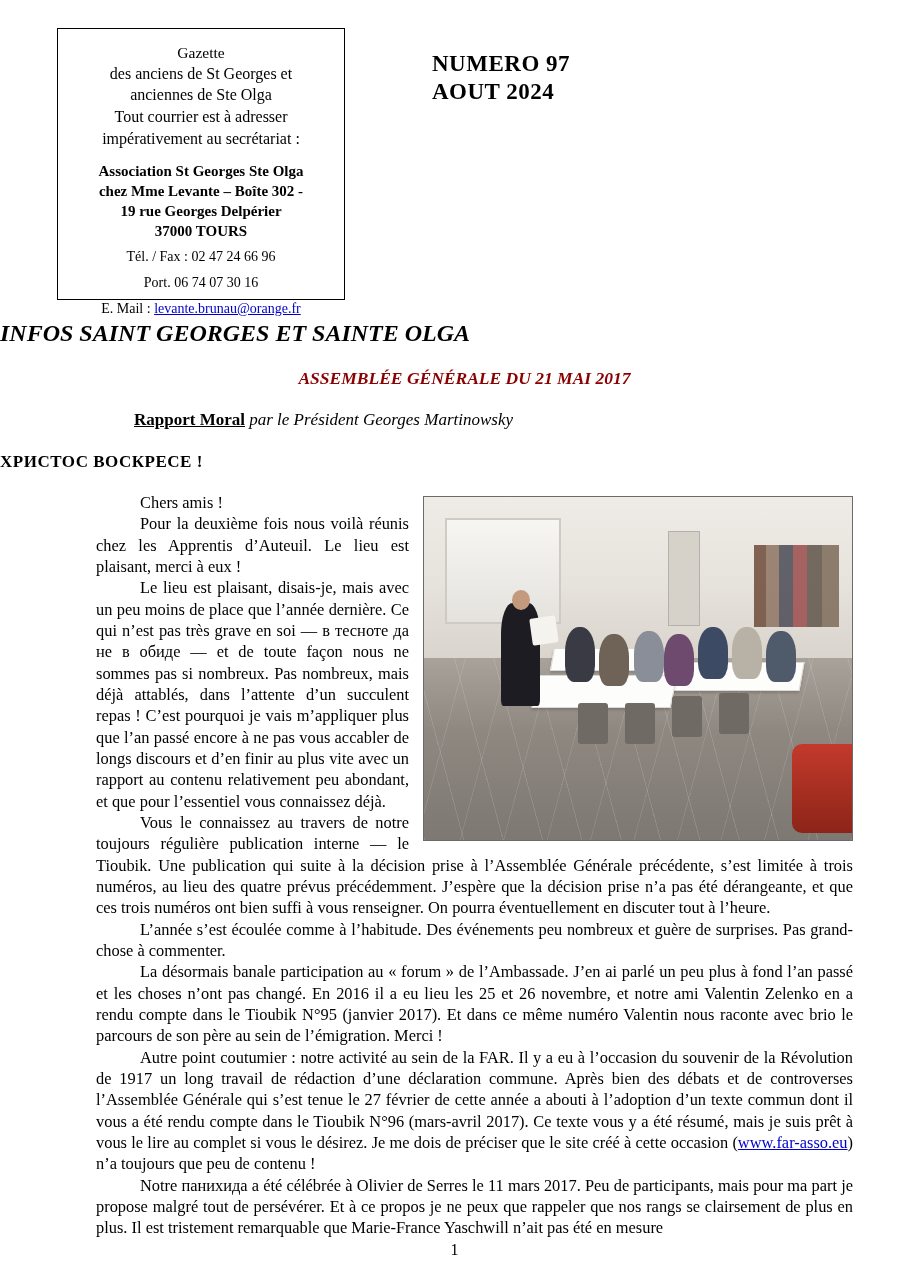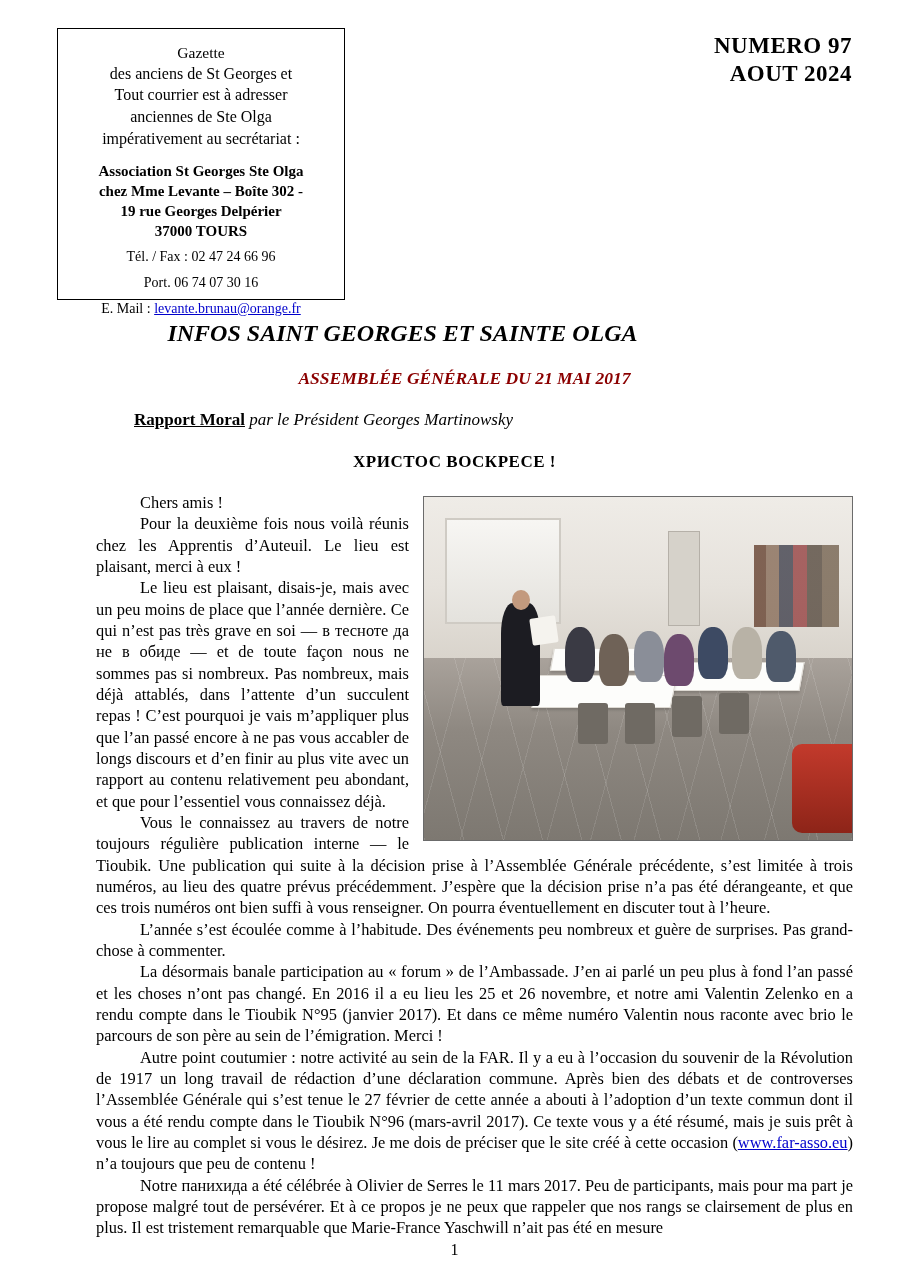--- a/index.html
+++ b/index.html
@@ -67,23 +67,23 @@
     font-size: 14px;
   }
   .infobox .mail a, .mail-link {
     color: #0000cc;
     text-decoration: underline;
   }
 
   .numero {
     position: absolute;
     right: 0;
-    top: 4px;
+    top: 22px;
     width: 420px;
-    text-align: right;
+    text-align: left;
     font-weight: bold;
     font-size: 23px;
     line-height: 1.22;
     letter-spacing: 0.5px;
   }
   .bigtitle {
     position: absolute;
     right: 0;
     top: 108px;
     width: 440px;
@@ -93,21 +93,21 @@
     line-height: 1;
     letter-spacing: 2px;
   }
 
   
   .infos-title {
     position: absolute;
     top: 320px;
     left: 0;
     width: 805px;
-    text-align: center;
+    text-align: left;
     font-style: italic;
     font-weight: bold;
     font-size: 24px;
   }
   .ag-title {
     position: absolute;
     top: 368px;
     left: 0;
     width: 909px;
     text-align: center;
@@ -129,21 +129,20 @@
     margin-left: 38px;
   }
   .rapport .it {
     font-style: italic;
   }
   .christos {
     position: absolute;
     top: 452px;
     left: 0;
     width: 909px;
-    text-align: center;
     font-weight: bold;
     font-size: 17px;
     letter-spacing: 0.5px;
   }
 
   
   .body {
     position: absolute;
     top: 492px;
     left: 96px;
@@ -233,22 +232,22 @@
 </head>
 <body>
 
 <div class="page">
 
   <div class="masthead">
 
     <div class="infobox">
       <div class="gazette">Gazette</div>
       <div class="sub">des anciens de St Georges et</div>
+      <div class="sub">anciennes de Ste Olga</div>
       <div class="sub">Tout courrier est à adresser</div>
-      <div class="sub">anciennes de Ste Olga</div>
       <div class="sub">impérativement au secrétariat :</div>
 
       <div class="assoc">
         <div>Association St Georges Ste Olga</div>
         <div>chez Mme Levante – Boîte 302 -</div>
         <div>19 rue Georges Delpérier</div>
         <div>37000 TOURS</div>
       </div>
 
       <div class="tel">Tél. / Fax : 02 47 24 66 96</div>

